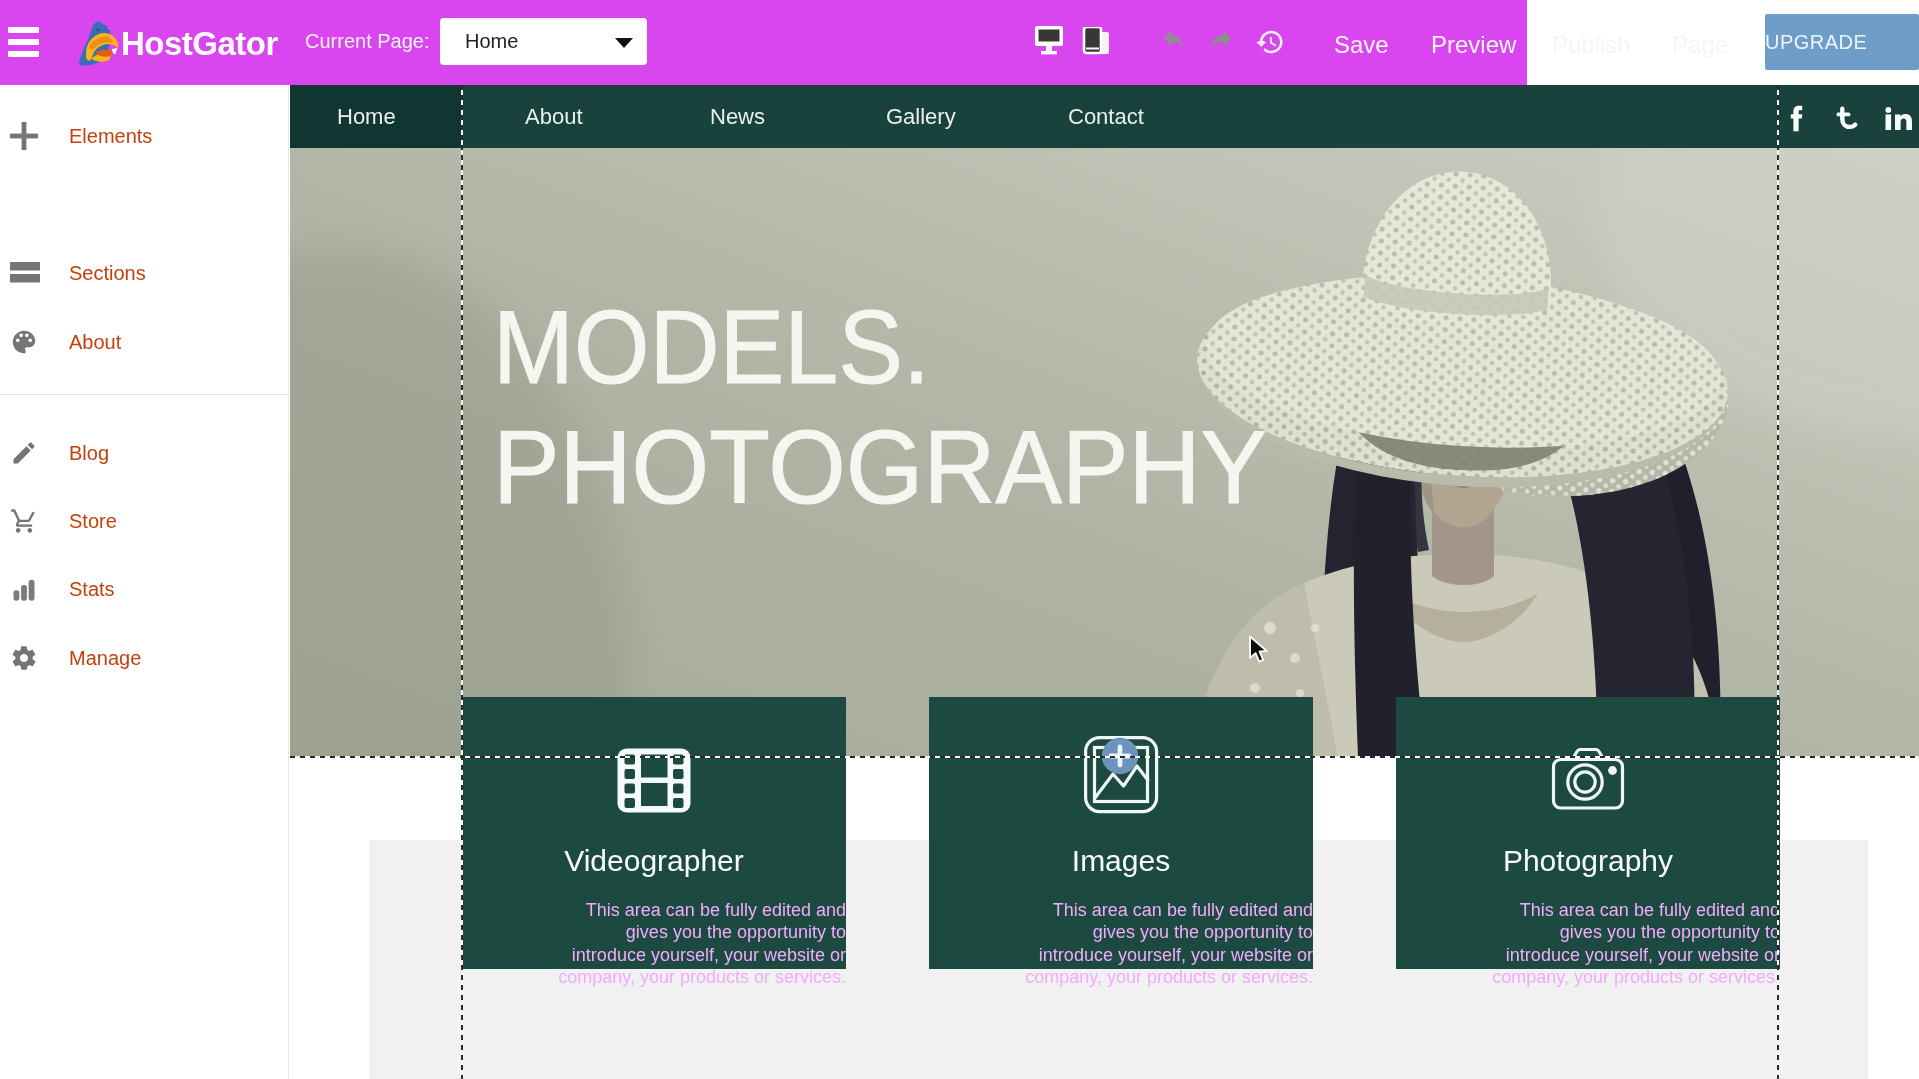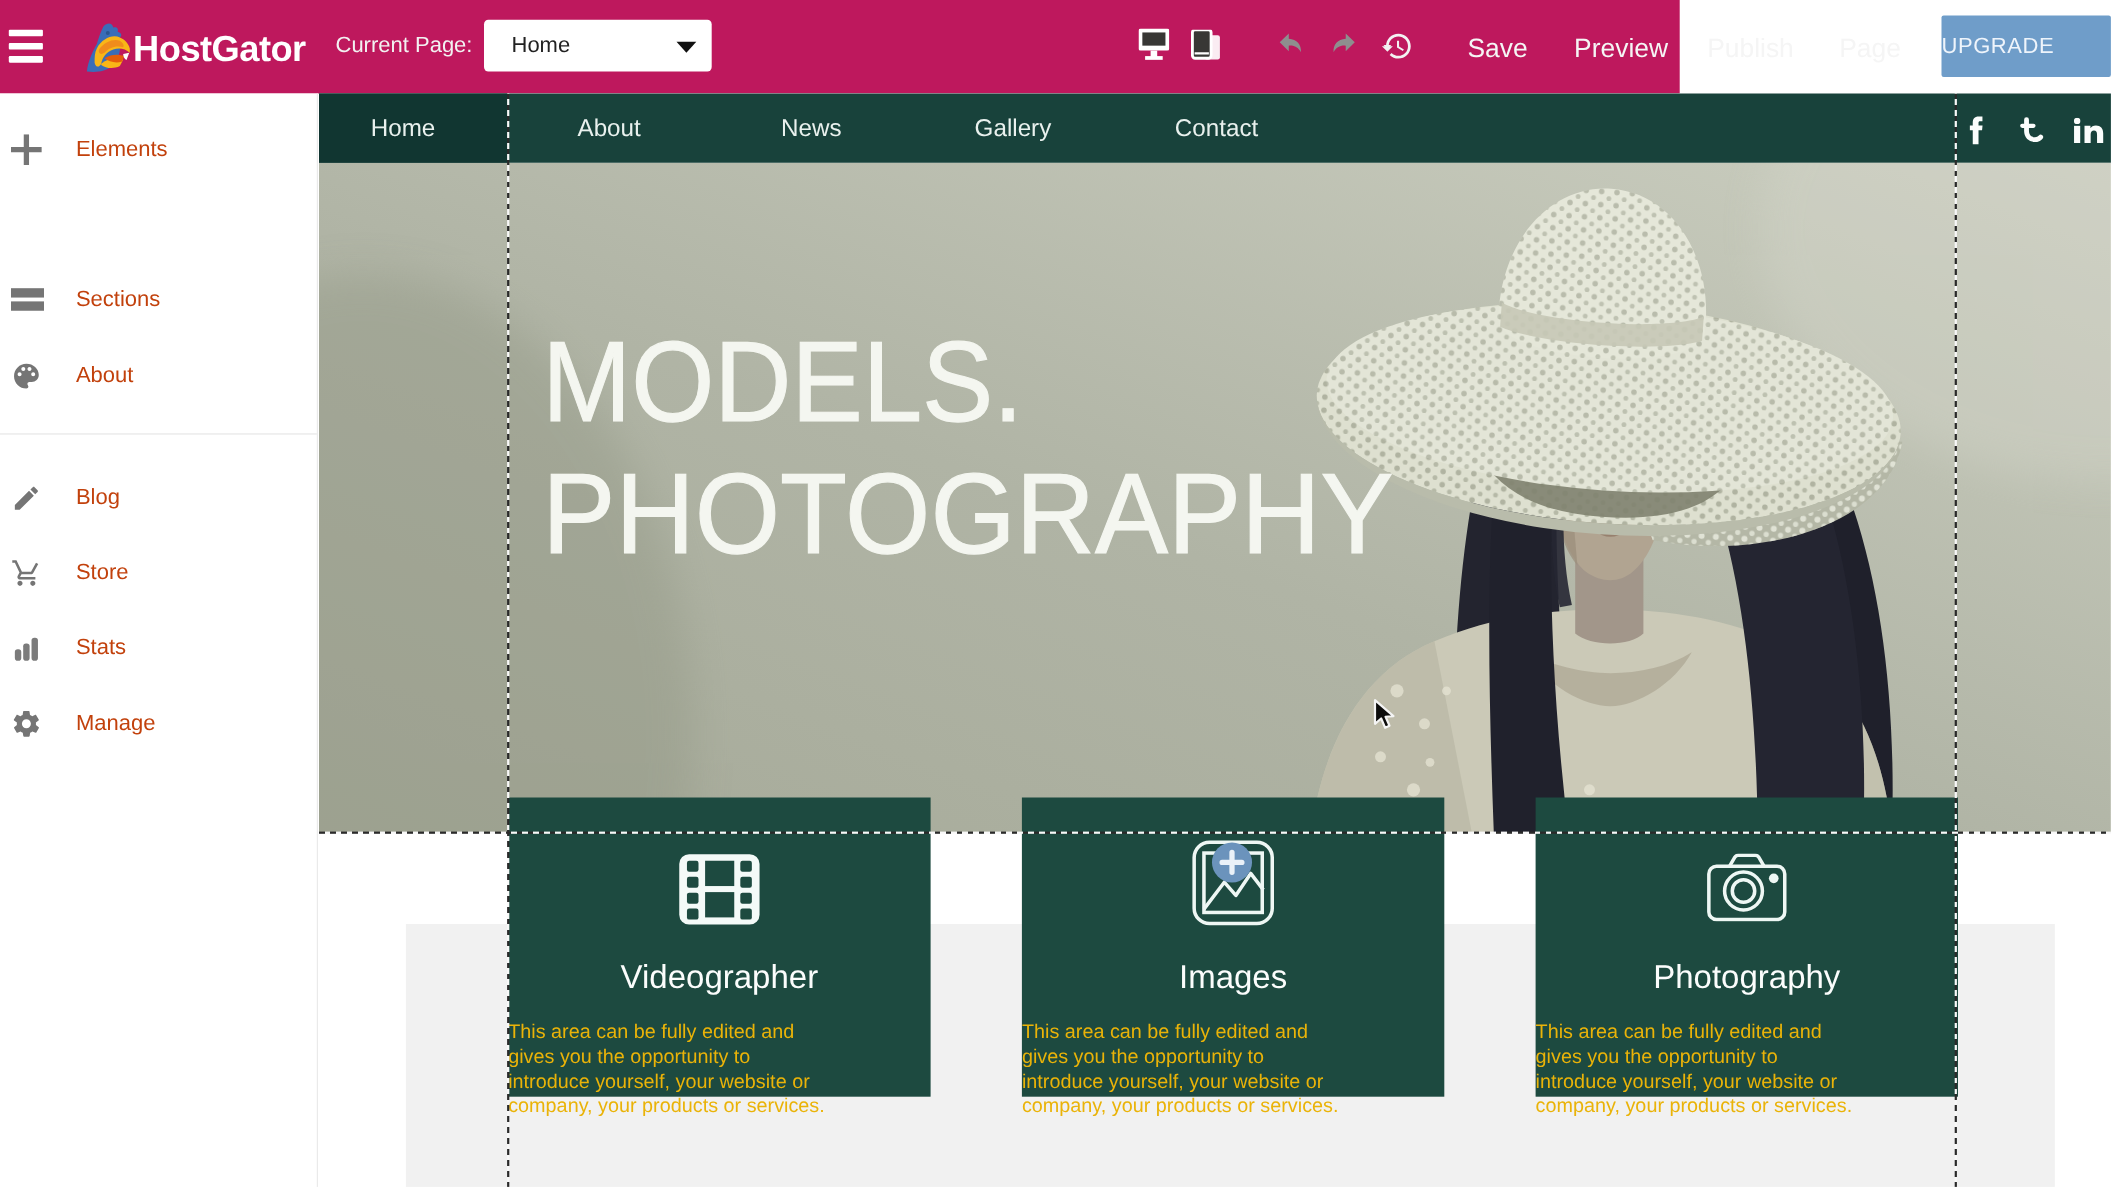--- a/index.html
+++ b/index.html
@@ -1,20 +1,20 @@
 <!DOCTYPE html>
 <html><head>
 <meta charset="utf-8">
 <style>
   * { margin:0; padding:0; box-sizing:border-box; }
   html,body { width:1919px; height:1079px; overflow:hidden; font-family:"Liberation Sans", sans-serif; background:#fff; }
   .abs { position:absolute; }
 
   
-  #topbar { position:absolute; left:0; top:0; width:1527px; height:85px; background:#be185d; }
+  #topbar { position:absolute; left:0; top:0; width:1527px; height:85px; background:#d946ef; }
   #hamburger { position:absolute; left:8px; top:27px; width:31px; height:30px; }
   #hamburger div { height:6px; background:#fff; border-radius:1px; margin-bottom:6px; }
   #logo-text { position:absolute; left:121px; top:25px; color:#fff; font-size:33px; font-weight:bold; letter-spacing:-0.5px; }
   #curpage { position:absolute; left:305px; top:30px; color:#f2f2f2; font-size:20px; }
   #pagesel { position:absolute; left:440px; top:18px; width:207px; height:47px; background:#fff; border-radius:4px; }
   #pagesel .lbl { position:absolute; left:25px; top:12px; font-size:20px; color:#222; }
   #pagesel .arr { position:absolute; right:14px; top:20px; width:0; height:0; border-left:9px solid transparent; border-right:9px solid transparent; border-top:10px solid #111; }
   .tb-txt { position:absolute; top:31px; color:#f5f5f5; font-size:24px; }
   #upgrade { position:absolute; left:1765px; top:14px; width:154px; height:56px; background:#6f9dc9; color:#eef4fb; font-size:20px; text-align:left; line-height:56px; letter-spacing:0.5px; border-radius:2px; }
 
@@ -28,23 +28,23 @@
   
   #preview { position:absolute; left:290px; top:85px; width:1629px; height:994px; background:#fff; }
   #pnav { position:absolute; left:0; top:0; width:1629px; height:63px; background:#18423b; }
   #pnav .home-blk { position:absolute; left:0; top:0; width:172px; height:63px; background:#113631; }
   #pnav .it { position:absolute; top:0; height:63px; line-height:63px; color:#e9f1ee; font-size:22px; }
   #pnav .soc { position:absolute; top:16px; color:#fff; }
   #hero { position:absolute; left:0; top:63px; width:1629px; height:609px; }
   #greyband { position:absolute; left:79px; top:755px; width:1499px; height:239px; background:#f1f1f1; }
 
   
-  .card { position:absolute; top:640px; width:384px; height:272px; background:#1d4a40; }
+  .card { position:absolute; top:612px; width:384px; height:272px; background:#1d4a40; }
   .card .ttl { position:absolute; top:147px; width:100%; text-align:center; color:#fbfdfc; font-size:30px; }
-  .card .bdy { position:absolute; top:202px; width:100%; text-align:left; color:#eab308; font-size:18px; line-height:22.4px; }
+  .card .bdy { position:absolute; top:202px; width:100%; text-align:right; color:#f0abfc; font-size:18px; line-height:22.4px; }
   .card svg.cicon { position:absolute; left:50%; transform:translateX(-50%); top:51px; }
 
   
   .dashv { position:absolute; top:0; width:2px; height:994px;
     background:repeating-linear-gradient(180deg, #2a2a2a 0 5px, #f8f8f8 5px 10px); }
   .dashh { position:absolute; left:0; top:671px; width:1629px; height:2px;
     background:repeating-linear-gradient(90deg, #2a2a2a 0 5px, #f8f8f8 5px 10px); }
 </style>
 </head>
 <body>

